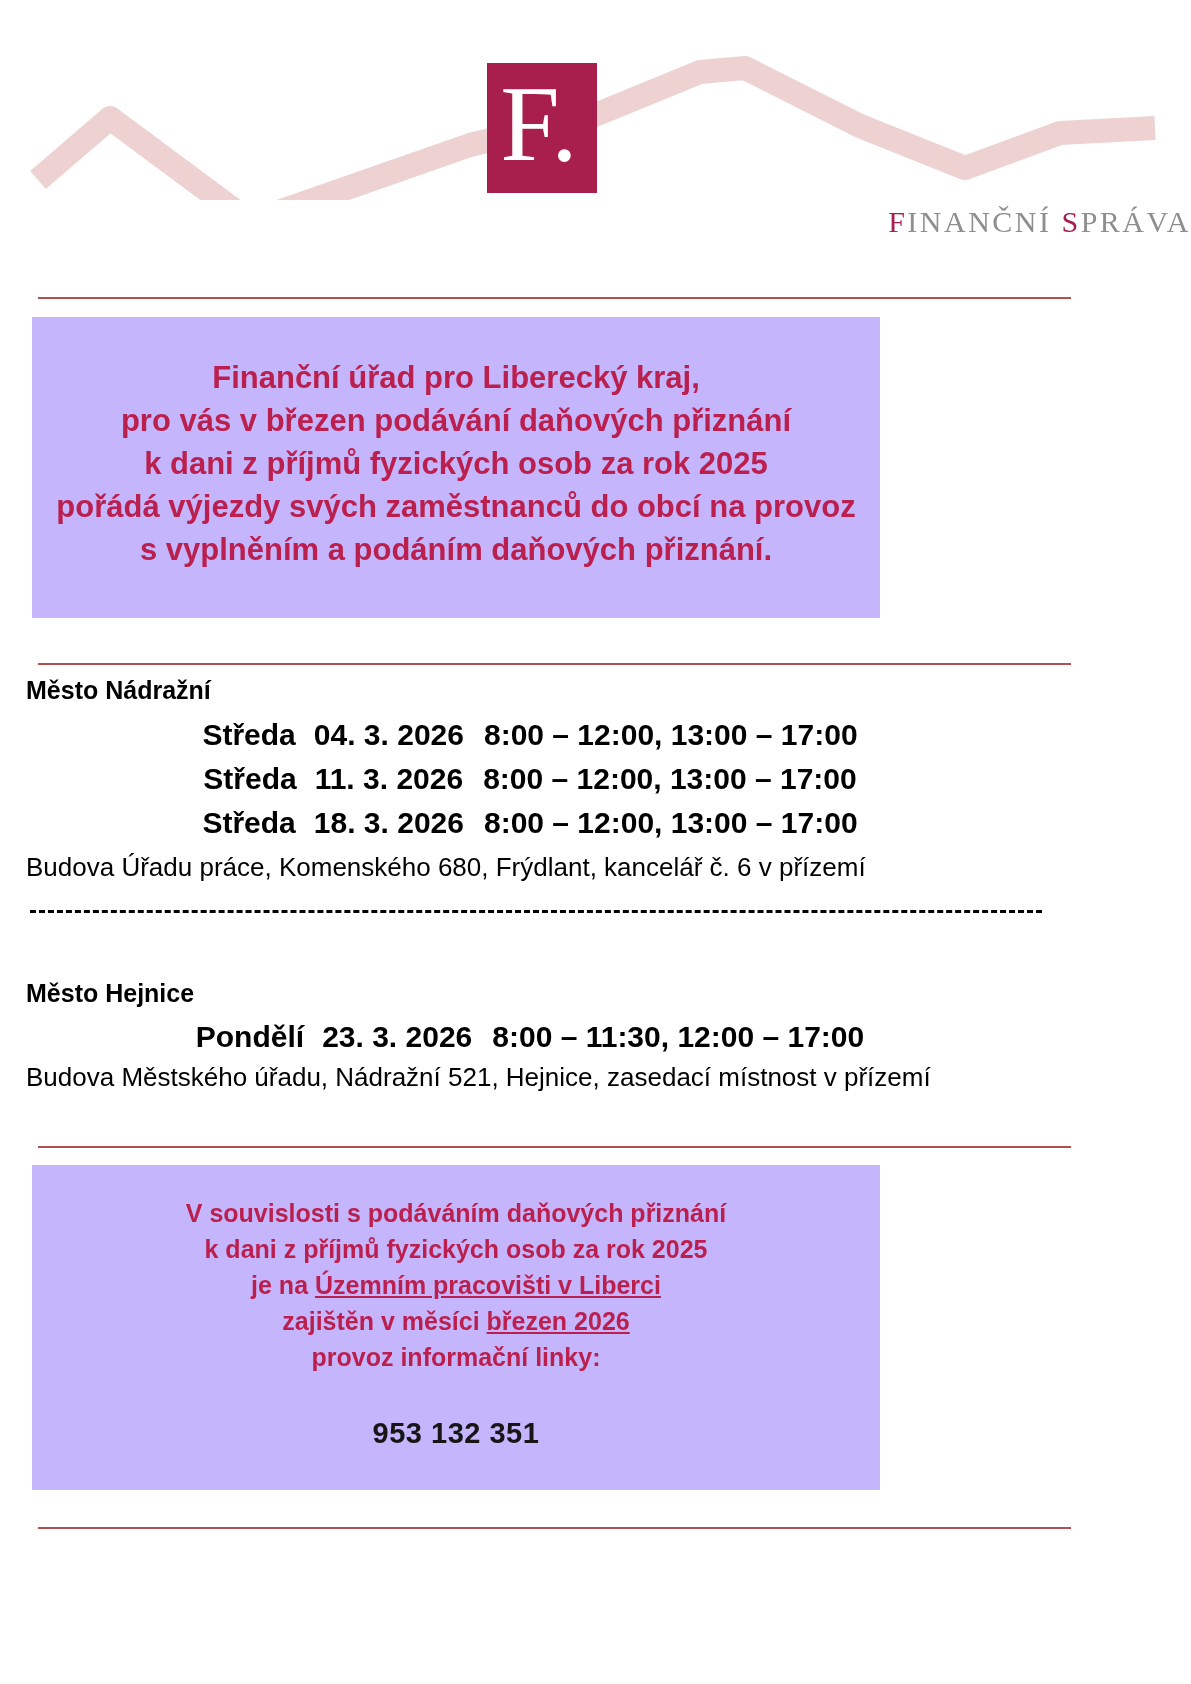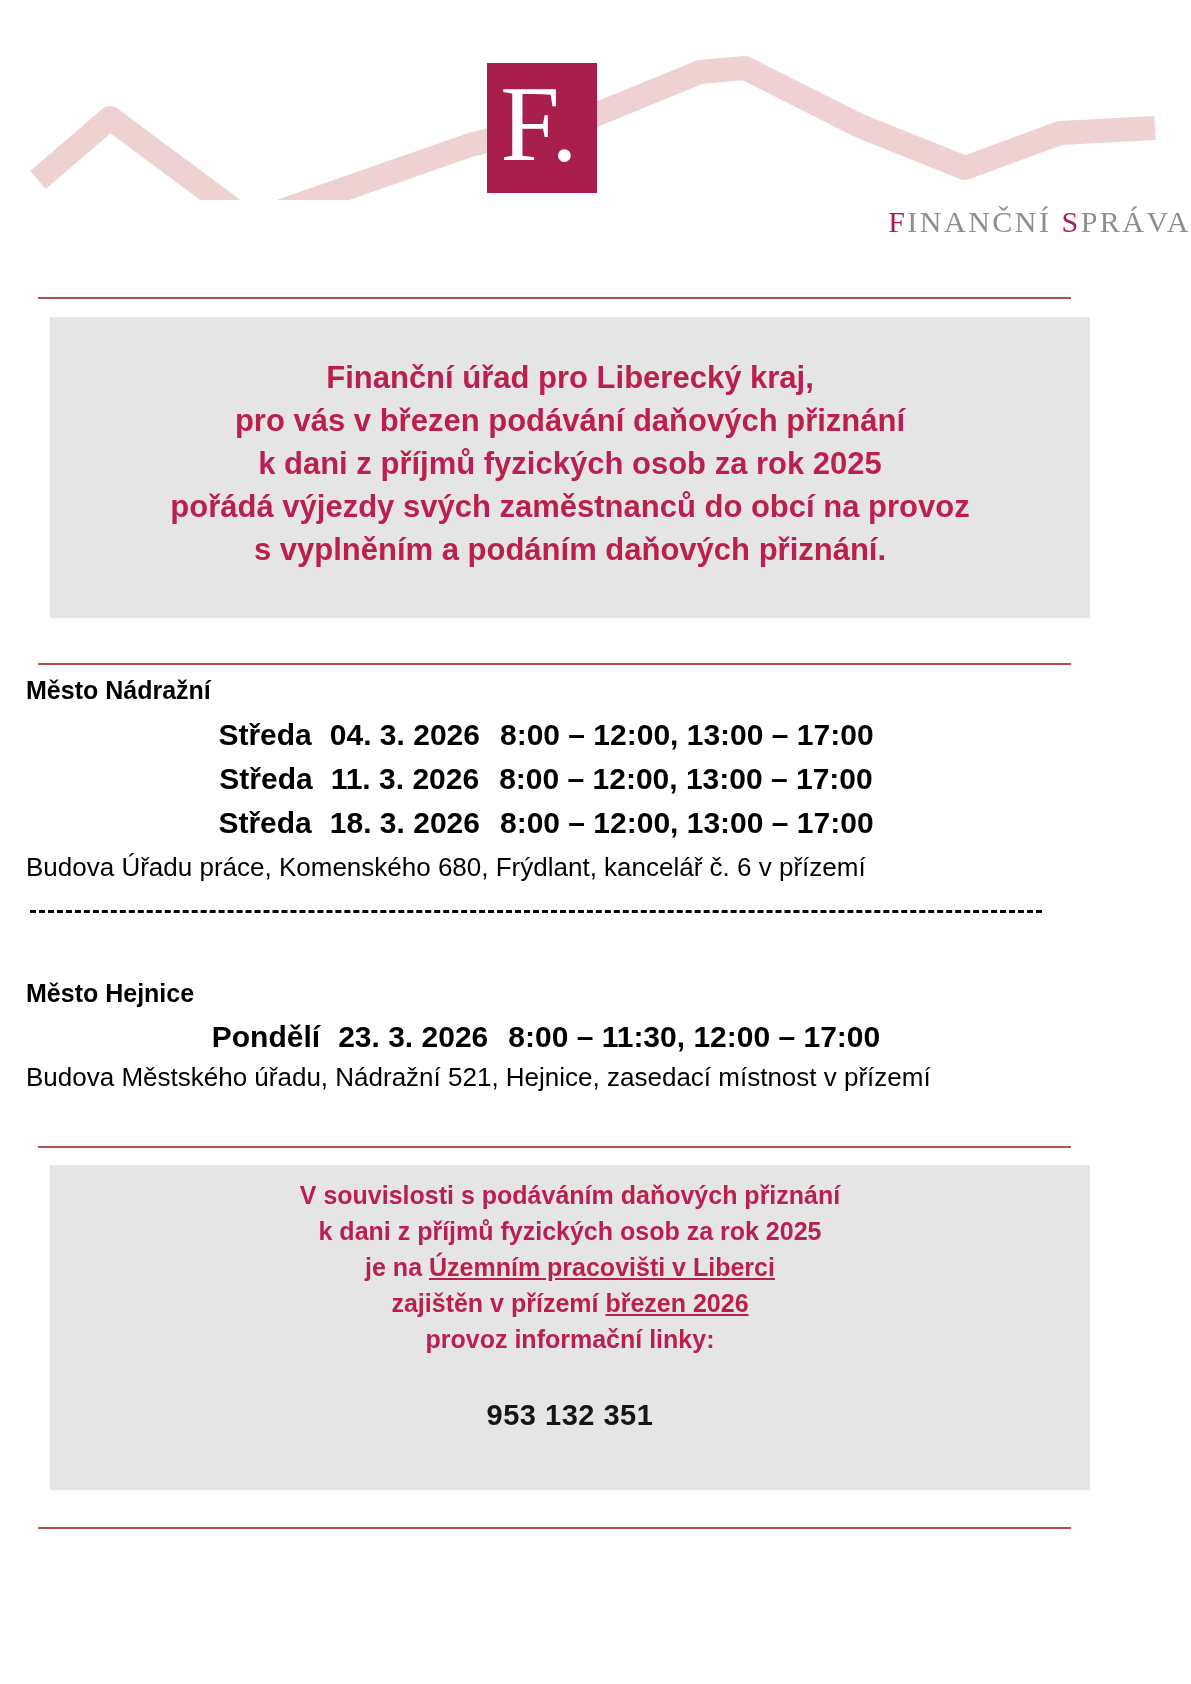--- a/index.html
+++ b/index.html
@@ -88,23 +88,23 @@
     position: absolute;
     left: 30px;
     width: 1012px;
     height: 0;
     border-top: 3px dashed #000000;
   }
 
   
   .panel {
     position: absolute;
-    left: 50px;
-    width: 1040px;
-    background: #e5e5e5;
+    left: 32px;
+    width: 848px;
+    background: #c4b5fd;
   }
 
   
   .headline {
     color: #bb1f4e;
     font-weight: bold;
     text-align: center;
     font-size: 31px;
     line-height: 43px;
     font-family: "Liberation Sans", sans-serif;
@@ -123,21 +123,20 @@
   .schedule {
     position: absolute;
     left: 0;
     width: 1060px;
     text-align: center;
     color: #000000;
     font-weight: bold;
     font-size: 30px;
     line-height: 44px;
     white-space: nowrap;
-    margin-left: 16px;
   }
   .sched-row { display: block; }
   .sched-day { display: inline-block; min-width: 0; }
   .sched-date { display: inline-block; margin-left: 18px; }
   .sched-hours { display: inline-block; margin-left: 20px; }
 
   .venue {
     position: absolute;
     left: 26px;
     color: #000000;
@@ -215,25 +214,25 @@
     <div class="schedule" style="top:1015px;">
       <span class="sched-row"><span class="sched-day">Pondělí</span><span class="sched-date">23. 3. 2026</span><span class="sched-hours">8:00 – 11:30, 12:00 – 17:00</span></span>
     </div>
 
     <div class="venue" style="top:1062px;">Budova Městského úřadu, Nádražní 521, Hejnice, zasedací místnost v přízemí</div>
   </div>
 
   <div class="rule" style="top:1146px;"></div>
 
   <div class="panel" style="top:1165px; height:325px;">
-    <div class="footer-text" style="padding-top:12px;">
+    <div class="footer-text" style="padding-top:30px;">
       <span class="footer-line">V souvislosti s podáváním daňových přiznání</span>
       <span class="footer-line">k dani z příjmů fyzických osob za rok 2025</span>
       <span class="footer-line"><span>je na </span><span class="u">Územním pracovišti v Liberci</span></span>
-      <span class="footer-line"><span>zajištěn v přízemí </span><span class="u">březen 2026</span></span>
+      <span class="footer-line"><span>zajištěn v měsíci </span><span class="u">březen 2026</span></span>
       <span class="footer-line">provoz informační linky:</span>
     </div>
 
     <div class="phone" style="padding-top:42px;">953 132 351</div>
   </div>
 
   <div class="rule" style="top:1527px;"></div>
 
 </div>
 

